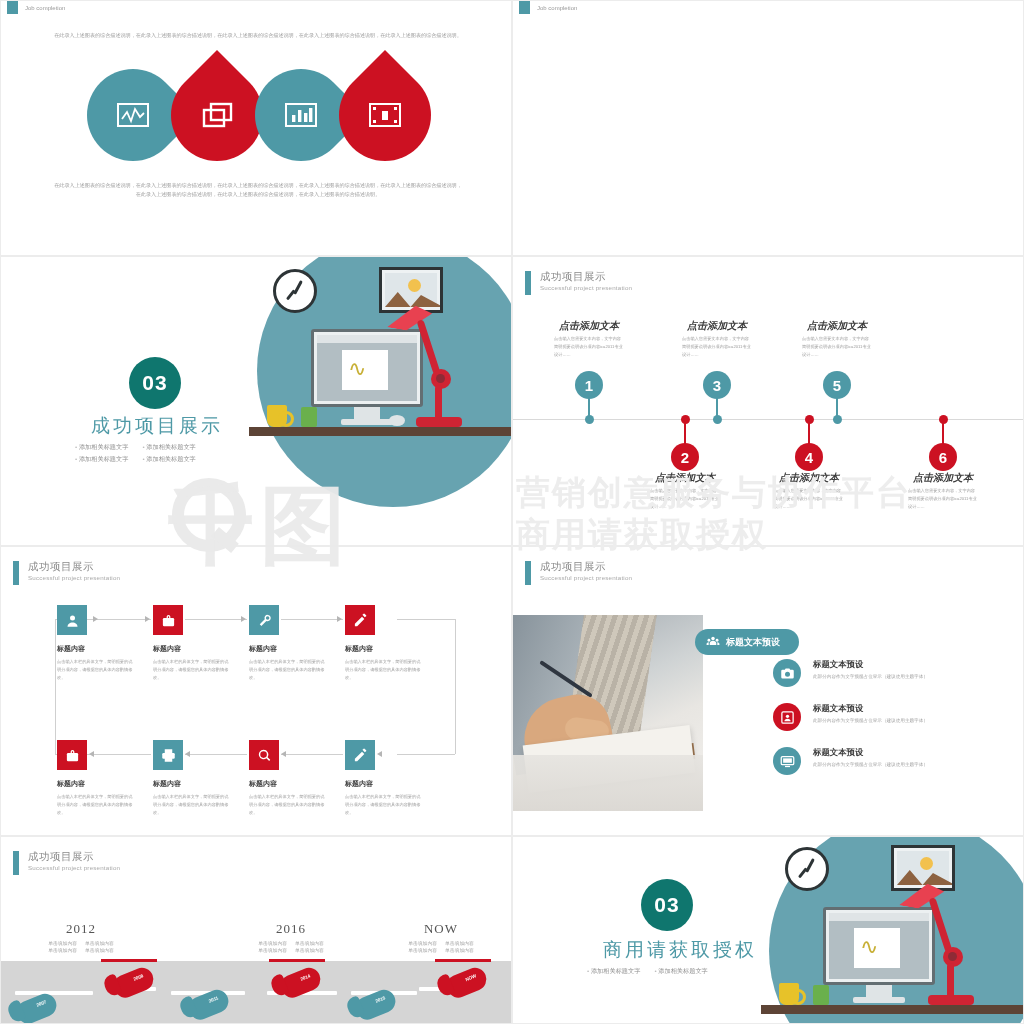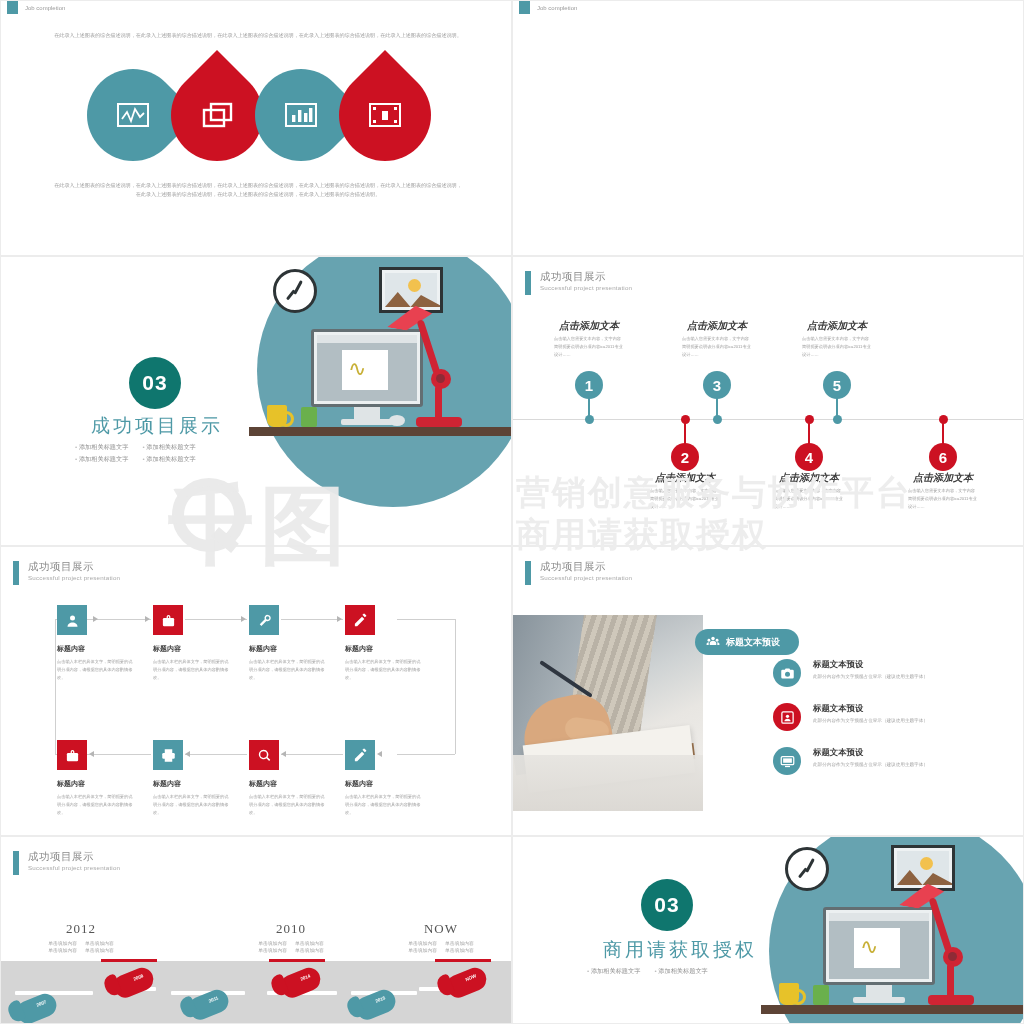--- a/index.html
+++ b/index.html
@@ -565,21 +565,21 @@
     <div class="yr-group" style="left:5px; top:68px;">
       <div class="yr-title">2012</div>
       <div class="yr-grid">
         <span>单击填加内容</span>
         <span>单击填加内容</span>
         <span>单击填加内容</span>
         <span>单击填加内容</span>
       </div>
     </div>
     <div class="yr-group" style="left:215px; top:68px;">
-      <div class="yr-title">2010</div>
+      <div class="yr-title">2016</div>
       <div class="yr-grid">
         <span>单击填加内容</span>
         <span>单击填加内容</span>
         <span>单击填加内容</span>
         <span>单击填加内容</span>
       </div>
     </div>
     <div class="yr-group" style="left:365px; top:68px;">
       <div class="yr-title">NOW</div>
       <div class="yr-grid">

